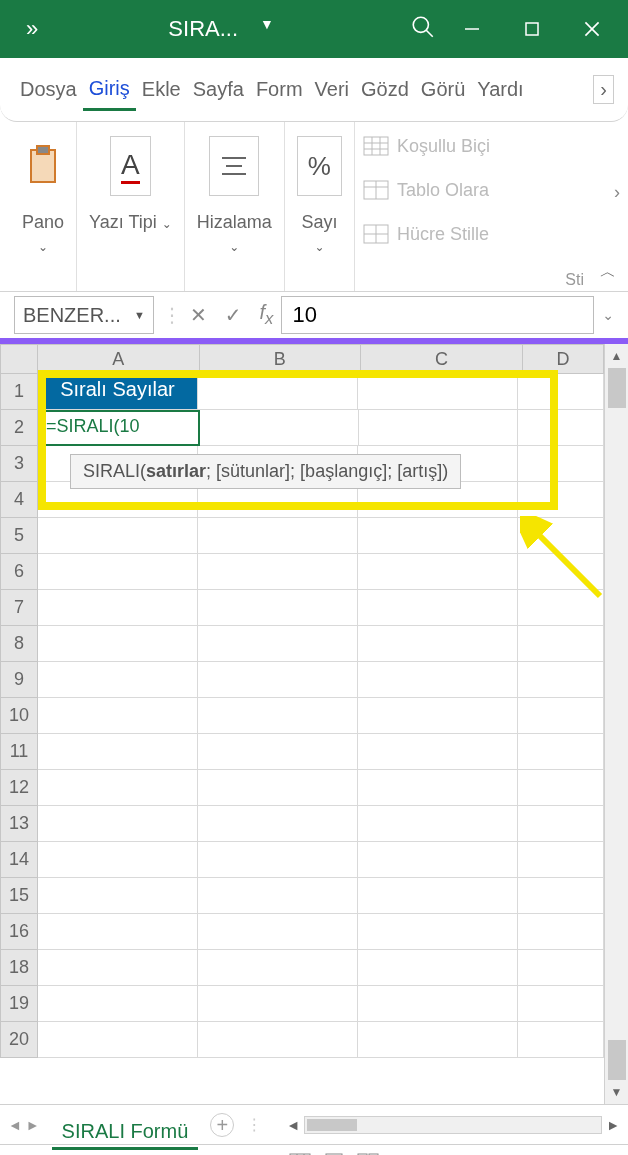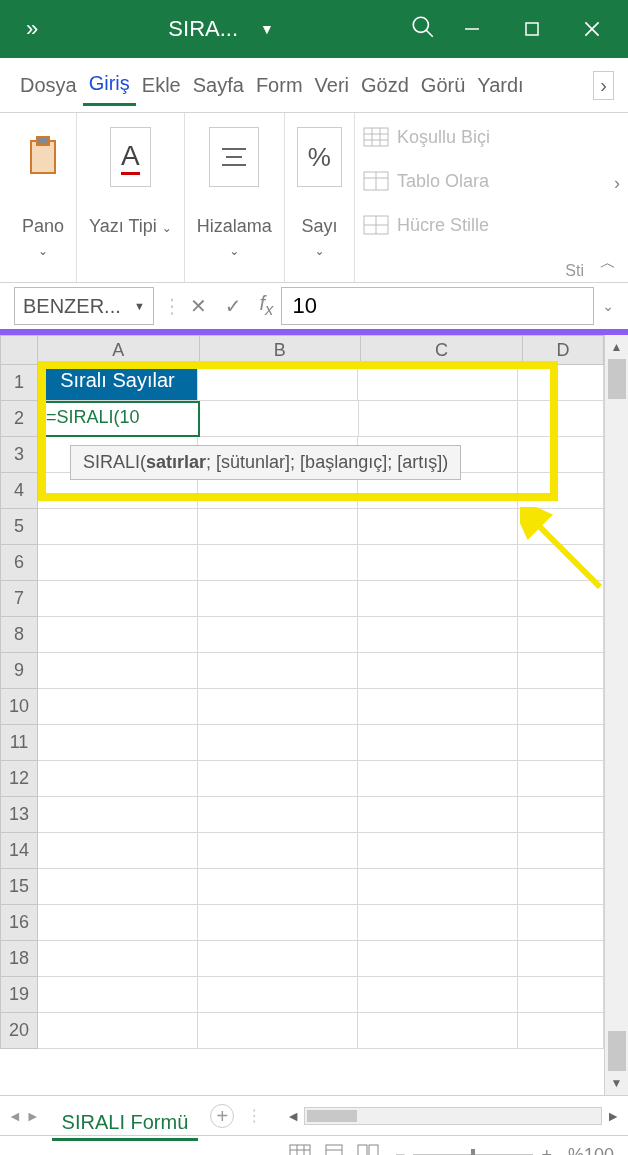--- a/index.html
+++ b/index.html
@@ -1,39 +1,39 @@
 <!DOCTYPE html>
 <html><head>
 <meta charset="utf-8">
 <style>
 * { box-sizing: border-box; margin: 0; padding: 0; font-family: 'Segoe UI', Arial, sans-serif; }
 body { width: 628px; height: 1155px; background: #fff; overflow: hidden; position: relative; }
 
 
 .titlebar { height: 58px; background: #1a7a44; display: flex; align-items: center; color: #fff; padding: 0 8px; }
 .titlebar .more { font-size: 22px; margin: 0 18px; }
-.titlebar .title-wrap { flex: 1; display: flex; justify-content: center; align-items: center; gap: 22px; }
+.titlebar .title-wrap { flex: 1; display: flex; justify-content: center; align-items: flex-start; gap: 22px; }
 .titlebar .title { font-size: 22px; }
 .titlebar .title-drop { font-size: 14px; }
 .titlebar .search { margin: 0 24px; }
 .titlebar .winbtns { display: flex; gap: 36px; margin-right: 16px; }
 .titlebar .winbtn { width: 24px; height: 24px; display: flex; align-items: center; justify-content: center; }
 .titlebar svg { stroke: #fff; fill: none; stroke-width: 1.5; }
 
 
-.ribbon-tabs { height: 55px; display: flex; align-items: center; padding: 0 14px; border-bottom: 1px solid #d4d4d4; color: #666; font-size: 20px; }
+.ribbon-tabs { height: 64px; display: flex; align-items: center; padding: 0 14px; border-bottom: 1px solid #d4d4d4; color: #666; font-size: 20px; border-radius: 17px; }
 .ribbon-tabs .tab { padding: 8px 6px; cursor: pointer; }
 .ribbon-tabs .tab.active { color: #1d4ed8; border-bottom: 3px solid #1a7a44; }
 .ribbon-tabs .nav-right { margin-left: auto; border: 1px solid #ccc; padding: 2px 6px; }
 
 
 .ribbon { height: 170px; border-bottom: 1px solid #d4d4d4; display: flex; align-items: stretch; position: relative; padding-left: 10px; }
 .rgroup { display: flex; flex-direction: column; align-items: center; justify-content: flex-start; padding: 8px 12px 4px; border-right: 1px solid #e0e0e0; color: #666; font-size: 18px; }
 .rgroup .icon-box { height: 60px; display: flex; align-items: center; justify-content: center; margin: 6px 0; }
-.rgroup .label { margin-top: 22px; text-align: center; line-height: 1.3; }
+.rgroup .label { margin-top: 9px; text-align: center; line-height: 1.3; }
 .rgroup .chev { font-size: 12px; }
 .styles-group { display: flex; flex-direction: column; padding: 6px 8px; gap: 8px; color: #bbb; font-size: 18px; flex: 1; }
 .styles-group .row { display: flex; align-items: center; gap: 8px; }
 .styles-label { position: absolute; bottom: 2px; right: 44px; color: #999; font-size: 16px; }
 .collapse-chev { position: absolute; bottom: 8px; right: 12px; color: #666; font-size: 16px; }
 
 
 .formula-bar { height: 52px; display: flex; align-items: center; border-bottom: 6px solid #8b5cf6; padding: 0 14px; gap: 8px; }
 .name-box { width: 140px; height: 38px; border: 1px solid #bcbcbc; display: flex; align-items: center; padding: 0 8px; font-size: 20px; color: #555; }
 .name-box .nbdrop { margin-left: auto; font-size: 11px; }

